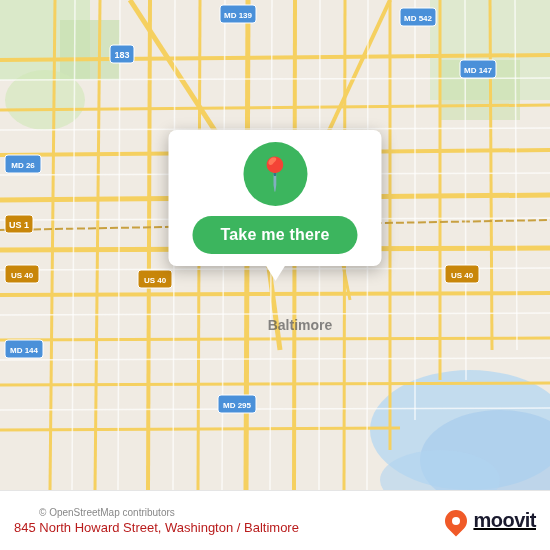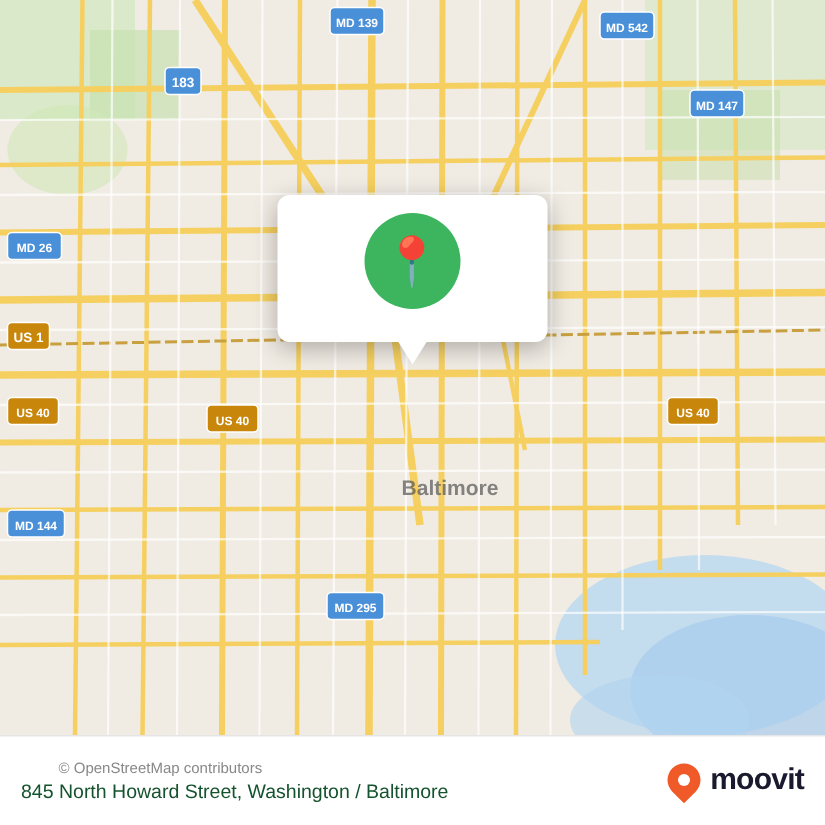--- a/index.html
+++ b/index.html
@@ -103,28 +103,30 @@
     }
 
     #copyright {
       font-size: 10px;
       color: #888;
       margin-left: 25px;
     }
 
     #address-line {
       font-size: 13px;
-      color: #14532d;
+      color: #b91c1c;
       font-weight: 500;
       margin-top: 2px;
     }
 
     #moovit-logo {
       display: flex;
+      align-items: center;
       gap: 6px;
+      text-decoration: underline;
     }
 
     #moovit-pin {
       display: flex;
       flex-direction: column;
       align-items: center;
     }
 
     #moovit-pin-top {
       width: 22px;
@@ -255,20 +257,21 @@
 
     <text x="300" y="330" text-anchor="middle" fill="#555" font-size="14" font-weight="bold" opacity="0.7">Baltimore</text>
   </svg>
 
   
   <div id="popup-overlay">
     <div id="popup-card">
       <div id="map-pin-circle">
         <span id="pin-icon">📍</span>
       </div>
+      <button id="take-me-there-btn">Take me there</button>
     </div>
     <div id="map-pin-tail"></div>
   </div>
 </div>
 
 <div id="footer">
   <div id="footer-left">
     <span id="copyright">© OpenStreetMap contributors</span>
     <span id="address-line">845 North Howard Street, Washington / Baltimore</span>
   </div>

